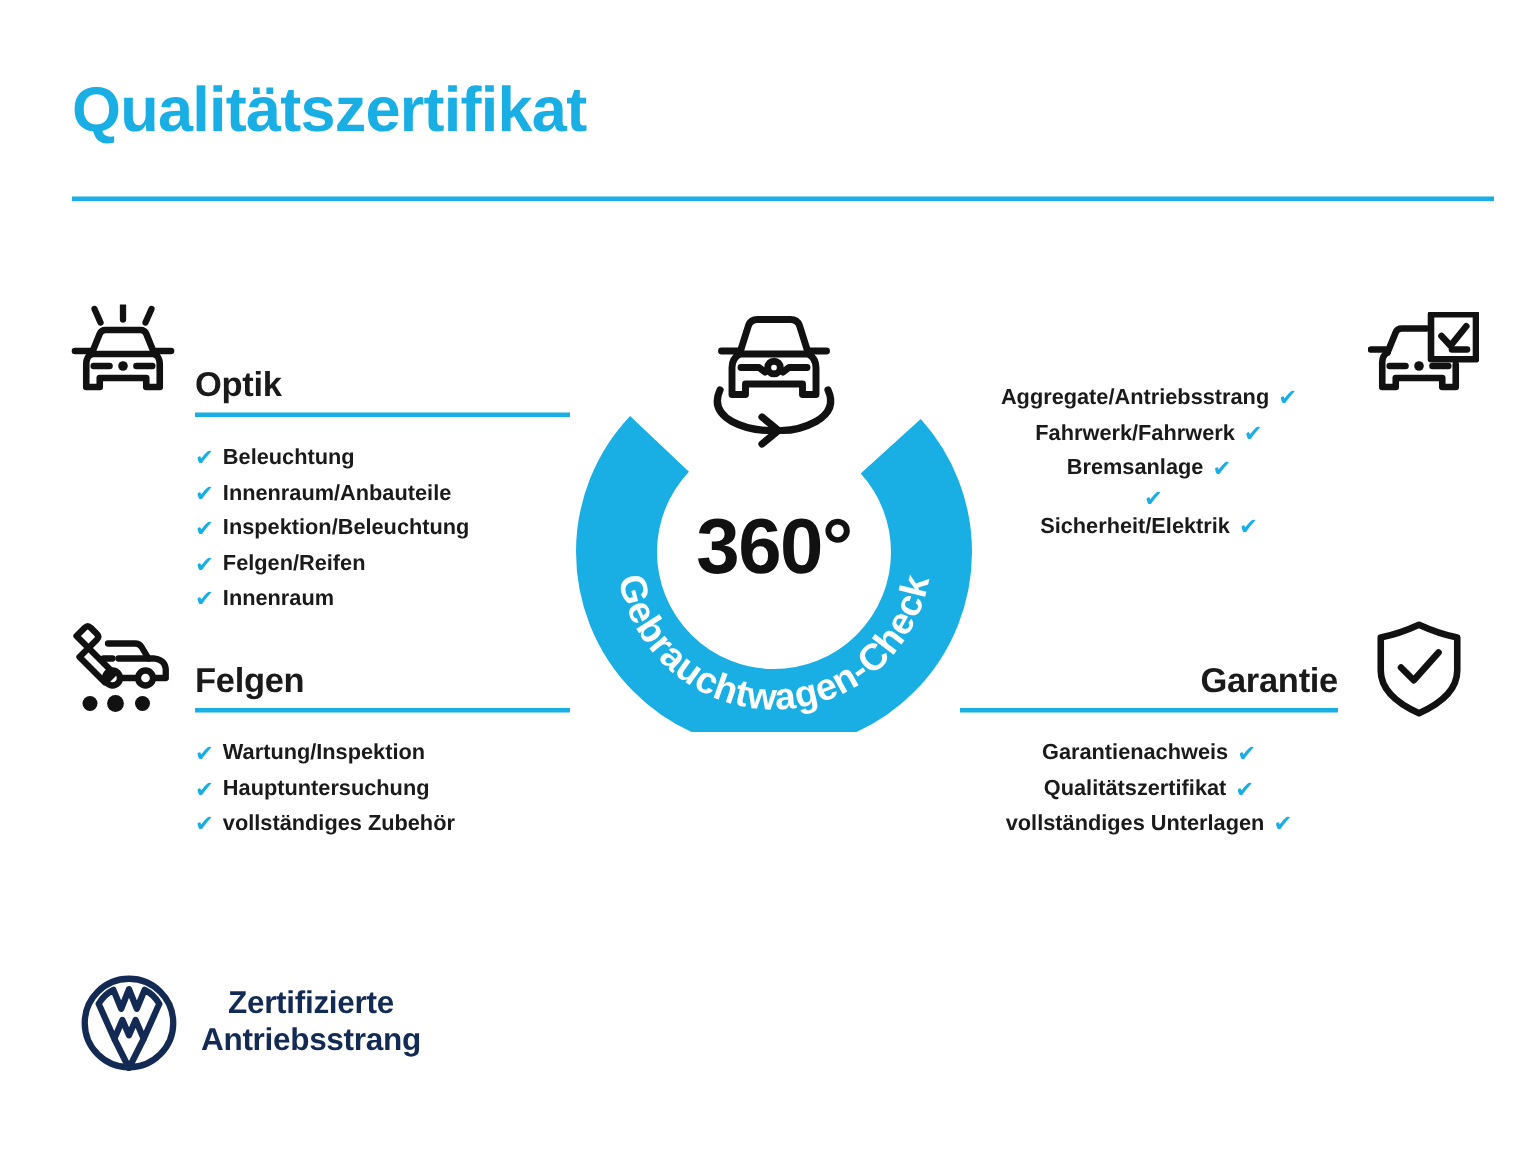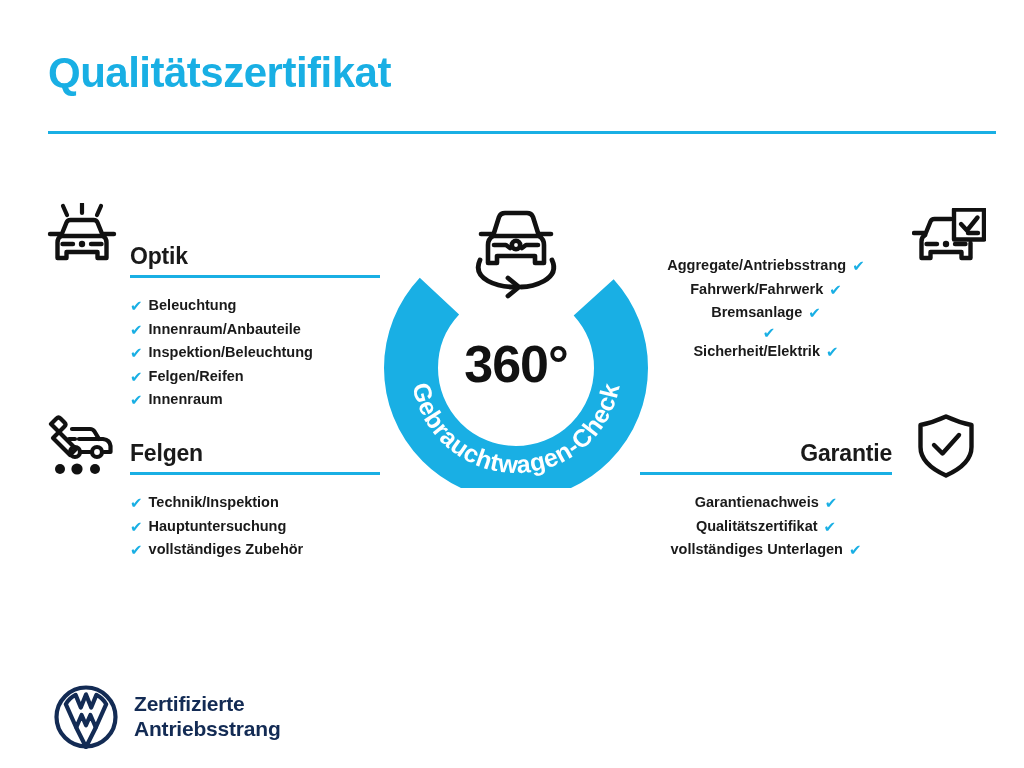--- a/index.html
+++ b/index.html
@@ -123,23 +123,24 @@
     top: 196px;
     width: 282px;
     height: 292px;
   }
   #badge svg { display: block; }
 
   
   #vw-logo-block {
     position: absolute;
     left: 54px;
-    top: 685px;
+    top: 650px;
     width: 330px;
     height: 72px;
+    text-align: center;
   }
   #vw-mark {
     position: absolute;
     left: 0;
     top: 0;
     width: 64px;
     height: 64px;
   }
   #vw-wordmark {
     position: absolute;
@@ -282,21 +283,21 @@
   </div>
 
   <div id="block-wartung" class="block left">
     <div class="block-head">
       <div class="block-title">Felgen</div>
       <div class="block-rule"></div>
     </div>
     <ul class="check-list">
       <li>
           <span class="chk">✔</span>
-          <span>Technik/Inspektion</span>
+          <span>Wartung/Inspektion</span>
         </li>
       <li>
           <span class="chk">✔</span>
           <span>Hauptuntersuchung</span>
         </li>
       <li>
           <span class="chk">✔</span>
           <span>vollständiges Zubehör</span>
         </li>
     </ul>

